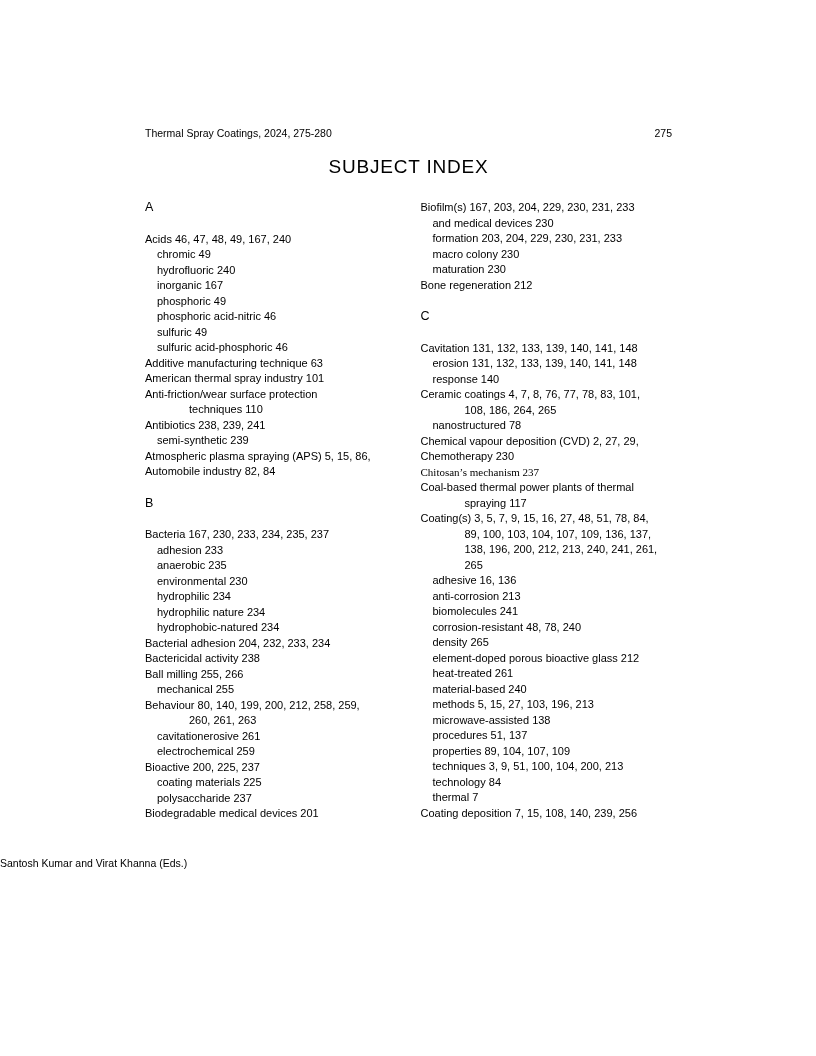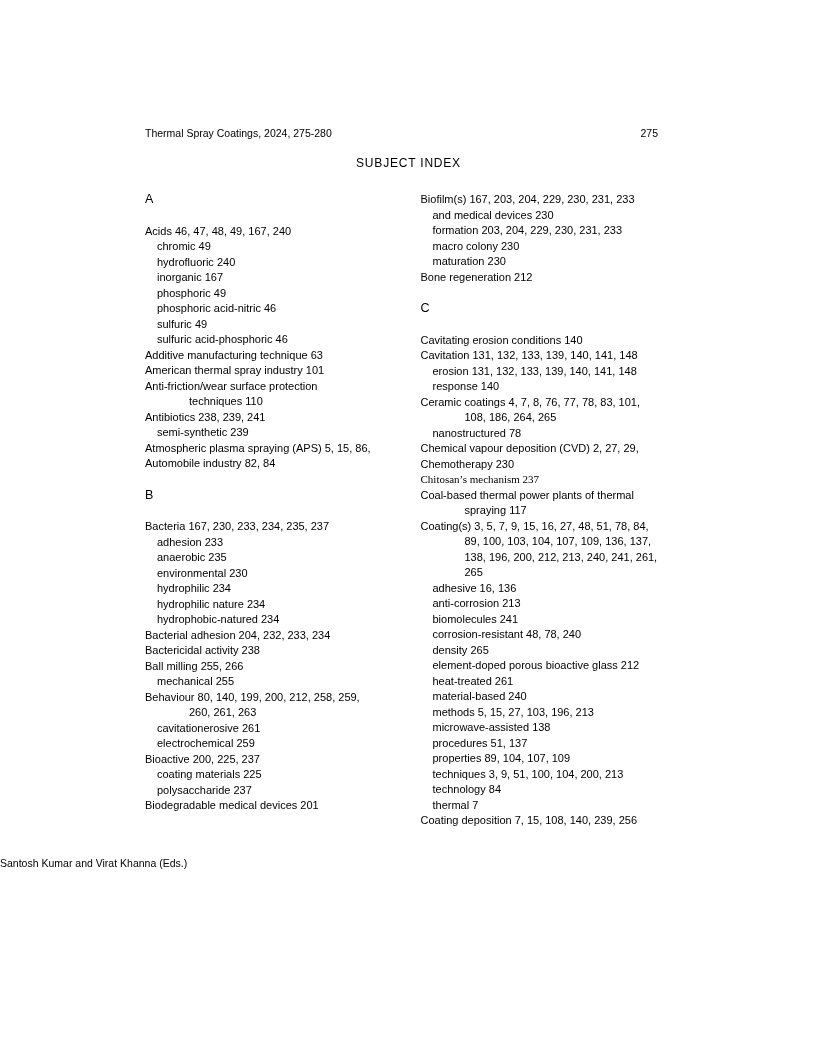--- a/index.html
+++ b/index.html
@@ -20,27 +20,27 @@
     width: 527px;
   }
   .running-head {
     position: relative;
     font-size: 10.5px;
     line-height: 13px;
     text-align: left;
   }
   .running-head .page-number {
     position: absolute;
-    right: 14px;
+    right: 0;
     top: 0;
   }
   .doc-title {
     margin: 16px 0 0 0;
     text-align: center;
-    font-size: 12px;
+    font-size: 19px;
     font-weight: 400;
     letter-spacing: 0.8px;
   }
   .columns {
     display: flex;
     gap: 24px;
     margin-top: 22px;
   }
   .column {
     width: 253px;
@@ -117,21 +117,20 @@
           <div class="entry main">Biodegradable medical devices 201</div>
         </div>
       <div class="column">
           <div class="entry main">Biofilm(s) 167, 203, 204, 229, 230, 231, 233</div>
           <div class="entry sub">and medical devices 230</div>
           <div class="entry sub">formation 203, 204, 229, 230, 231, 233</div>
           <div class="entry sub">macro colony 230</div>
           <div class="entry sub">maturation 230</div>
           <div class="entry main">Bone regeneration 212</div>
           <div class="entry section">C</div>
-          <div class="entry main">Cavitating erosion conditions 140</div>
           <div class="entry main">Cavitation 131, 132, 133, 139, 140, 141, 148</div>
           <div class="entry sub">erosion 131, 132, 133, 139, 140, 141, 148</div>
           <div class="entry sub">response 140</div>
           <div class="entry main">Ceramic coatings 4, 7, 8, 76, 77, 78, 83, 101,</div>
           <div class="entry cont">108, 186, 264, 265</div>
           <div class="entry sub">nanostructured 78</div>
           <div class="entry main">Chemical vapour deposition (CVD) 2, 27, 29,</div>
           <div class="entry main">Chemotherapy 230</div>
           <div class="entry main serif">Chitosan’s mechanism 237</div>
           <div class="entry main">Coal-based thermal power plants of thermal</div>

